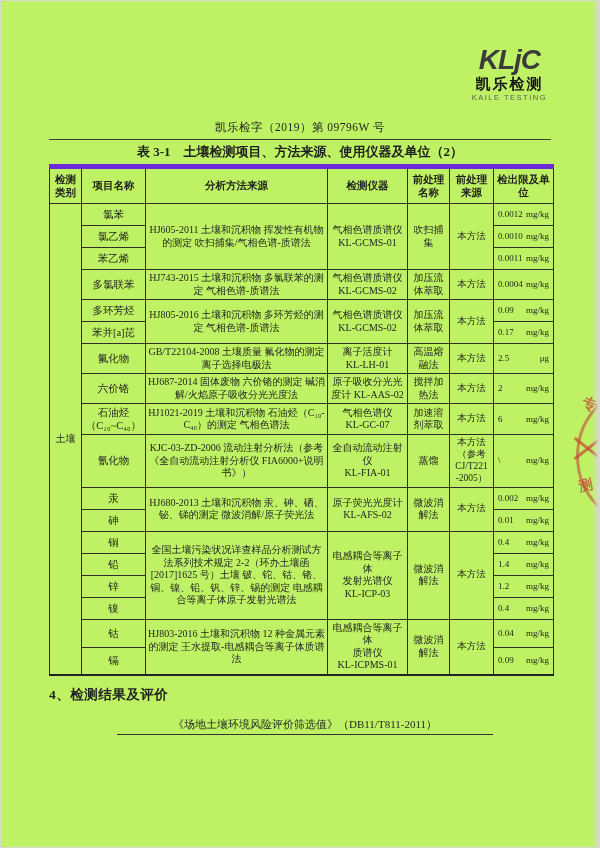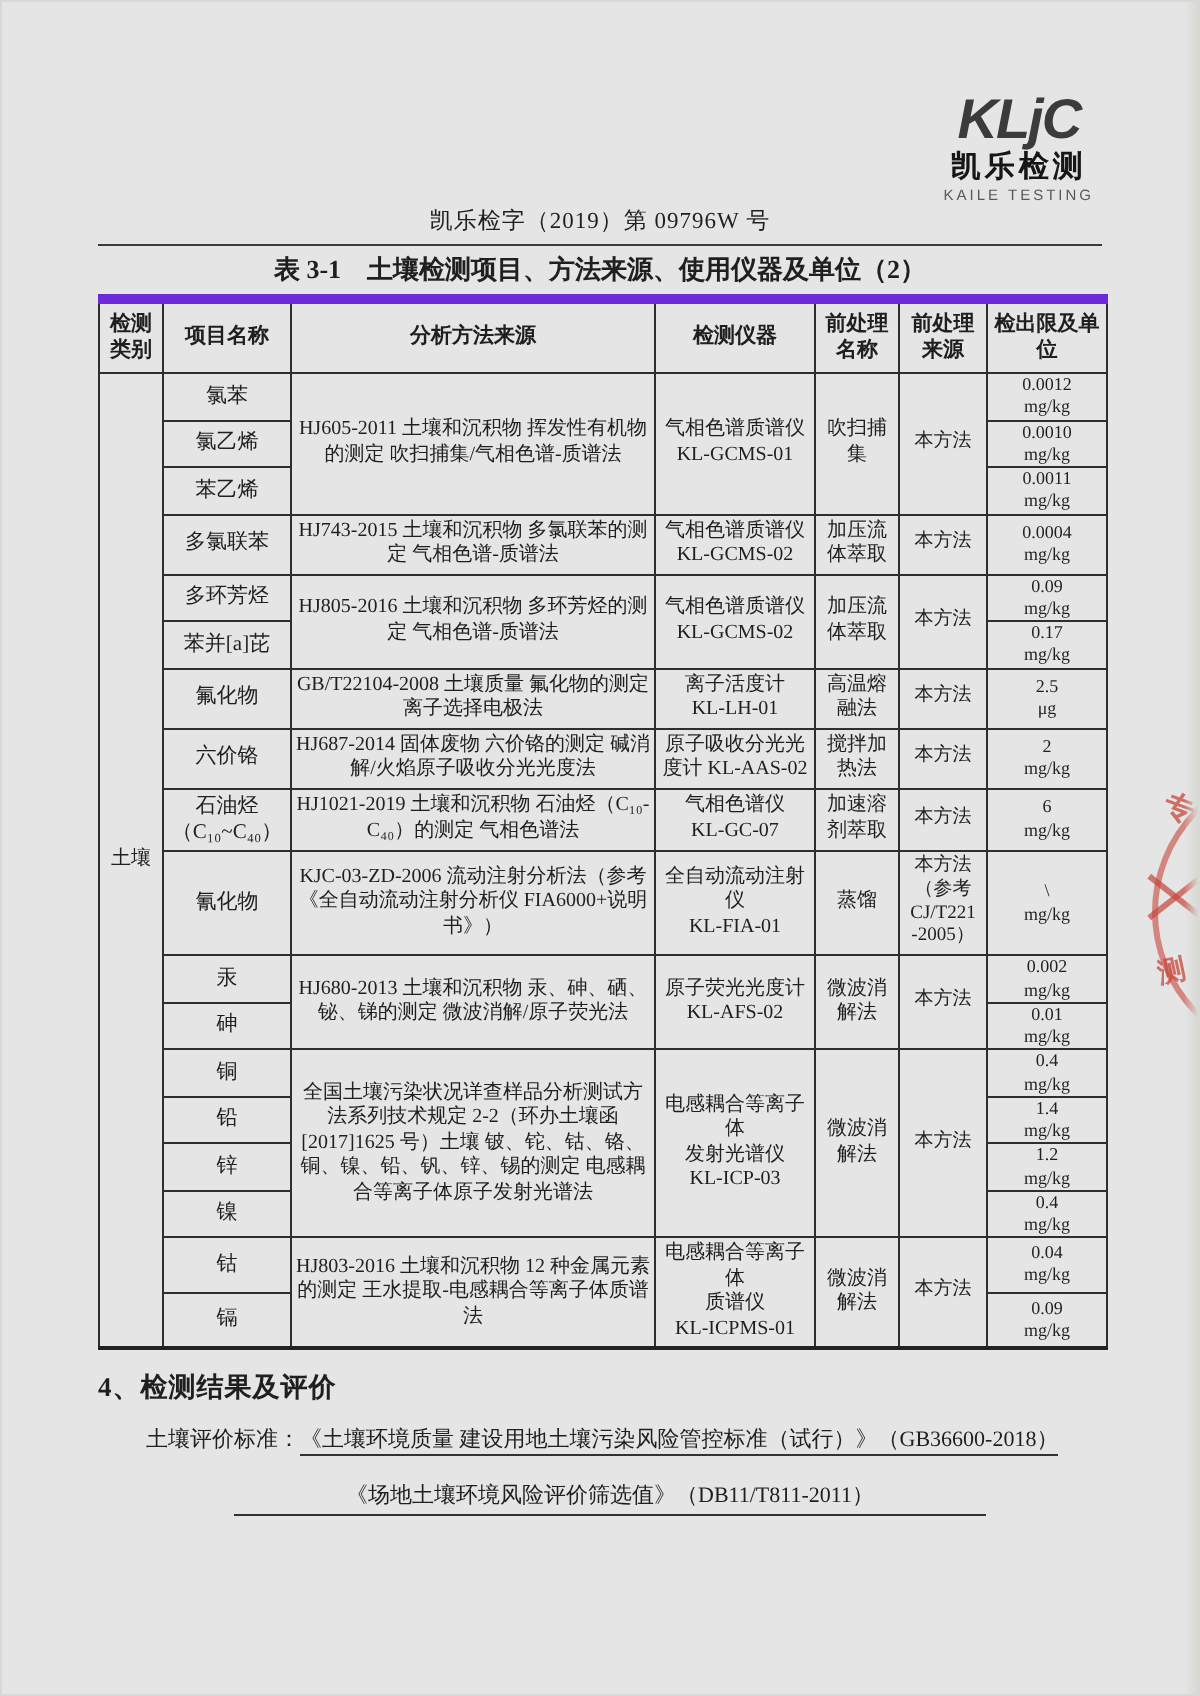--- a/index.html
+++ b/index.html
@@ -1,50 +1,50 @@
 <!DOCTYPE html>
 <html><head>
 <meta charset="utf-8">
 <style>
   html,body{margin:0;padding:0;background:#fff;}
   .page{
-    position:relative;width:600px;height:848px;background:#e5e5e5;
+    position:relative;width:600px;height:848px;background:#bef264;
     font-family:"Liberation Serif","DejaVu Serif",serif;color:#1f1f1f;
     overflow:hidden;box-sizing:border-box;border:1px solid #d8d8d5;
   }
   .scan-edge{position:absolute;top:0;right:0;width:7px;height:100%;
     background:linear-gradient(to left,#d8d8d4,rgba(255,255,255,0));pointer-events:none;}
   
   .logo{position:absolute;top:44px;right:52px;text-align:center;line-height:1.05;}
   .logo-brand{font-family:"Liberation Sans","DejaVu Sans",sans-serif;font-weight:bold;
     font-style:italic;font-size:28px;letter-spacing:-1px;color:#3b3b3b;}
   .logo-cn{font-family:"Liberation Sans","DejaVu Sans",sans-serif;font-weight:bold;
     font-size:15px;letter-spacing:2px;color:#161616;margin-top:2px;}
   .logo-en{font-family:"Liberation Sans","DejaVu Sans",sans-serif;font-size:7.5px;
     letter-spacing:1.5px;color:#5a5a5a;margin-top:2px;text-align:center;}
   
-  .content{padding:0 48px;}
+  .content{padding:17px 48px;}
   .doc-number{padding-top:102px;text-align:center;font-size:11.5px;letter-spacing:.5px;}
   .rule{border-top:1.5px solid #3c3c3c;margin-top:4px;}
   .table-title{text-align:center;font-weight:bold;font-size:13px;margin-top:3px;white-space:pre;}
   
   table{border-collapse:collapse;table-layout:fixed;width:504px;margin-top:3px;
     border-top:5px solid #6d28d9;border-bottom:2px solid #222;}
   col.c-cat{width:32px}col.c-item{width:64px}col.c-method{width:182px}
   col.c-instr{width:80px}col.c-pre{width:42px}col.c-src{width:44px}col.c-limit{width:60px}
   th,td{border:1px solid #2e2e2e;text-align:center;vertical-align:middle;
     font-size:10px;line-height:1.25;padding:2px 2px;white-space:pre-line;
     word-break:break-word;}
   th{font-weight:bold;font-size:10.5px;height:30px;}
   tbody tr{height:22px;}
   td.item{font-size:10.5px;}
   td.src{font-size:9.5px;}
   td.limit-cell{padding:0;}
   .limit{display:flex;justify-content:space-between;align-items:center;
-    padding:0 4px;font-size:9px;white-space:nowrap;flex-direction:column;}
+    padding:0 4px;font-size:9px;white-space:nowrap;}
   
   .sec4-heading{font-weight:bold;font-size:13.5px;margin-top:10px;letter-spacing:.5px;}
   .sec4-line1{margin-top:9px;margin-left:24px;font-size:11px;}
   .std-underline{border-bottom:1px solid #333;padding-bottom:1px;}
   .sec4-line2{margin-top:13px;margin-left:68px;width:376px;text-align:center;
     font-size:11px;border-bottom:1px solid #333;padding-bottom:2px;}
   .sec4-line3{margin-top:8px;margin-left:24px;font-size:11px;}
   
   .footer{position:absolute;top:779px;left:0;width:100%;text-align:right;
     padding-right:70px;box-sizing:border-box;font-size:11px;letter-spacing:1px;}
@@ -283,21 +283,20 @@
           <td class="item">镉</td>
           <td class="limit-cell"><div class="limit">
                 <span>0.09</span>
                 <span>mg/kg</span>
               </div></td>
         </tr>
       </tbody>
     </table>
 
     <div class="sec4-heading">4、检测结果及评价</div>
-    <div class="sec4-line1"><span>土壤评价标准：</span><span class="std-underline">《土壤环境质量  建设用地土壤污染风险管控标准（试行）》（GB36600-2018）</span></div>
     <div class="sec4-line2">《场地土壤环境风险评价筛选值》（DB11/T811-2011）</div>
   </div>
 
 
   <div class="stamp">
     <div class="stamp-circle"></div>
     <span class="stamp-char s1">专</span>
     <div class="stamp-x"></div>
     <span class="stamp-char s2">测</span>
   </div>

